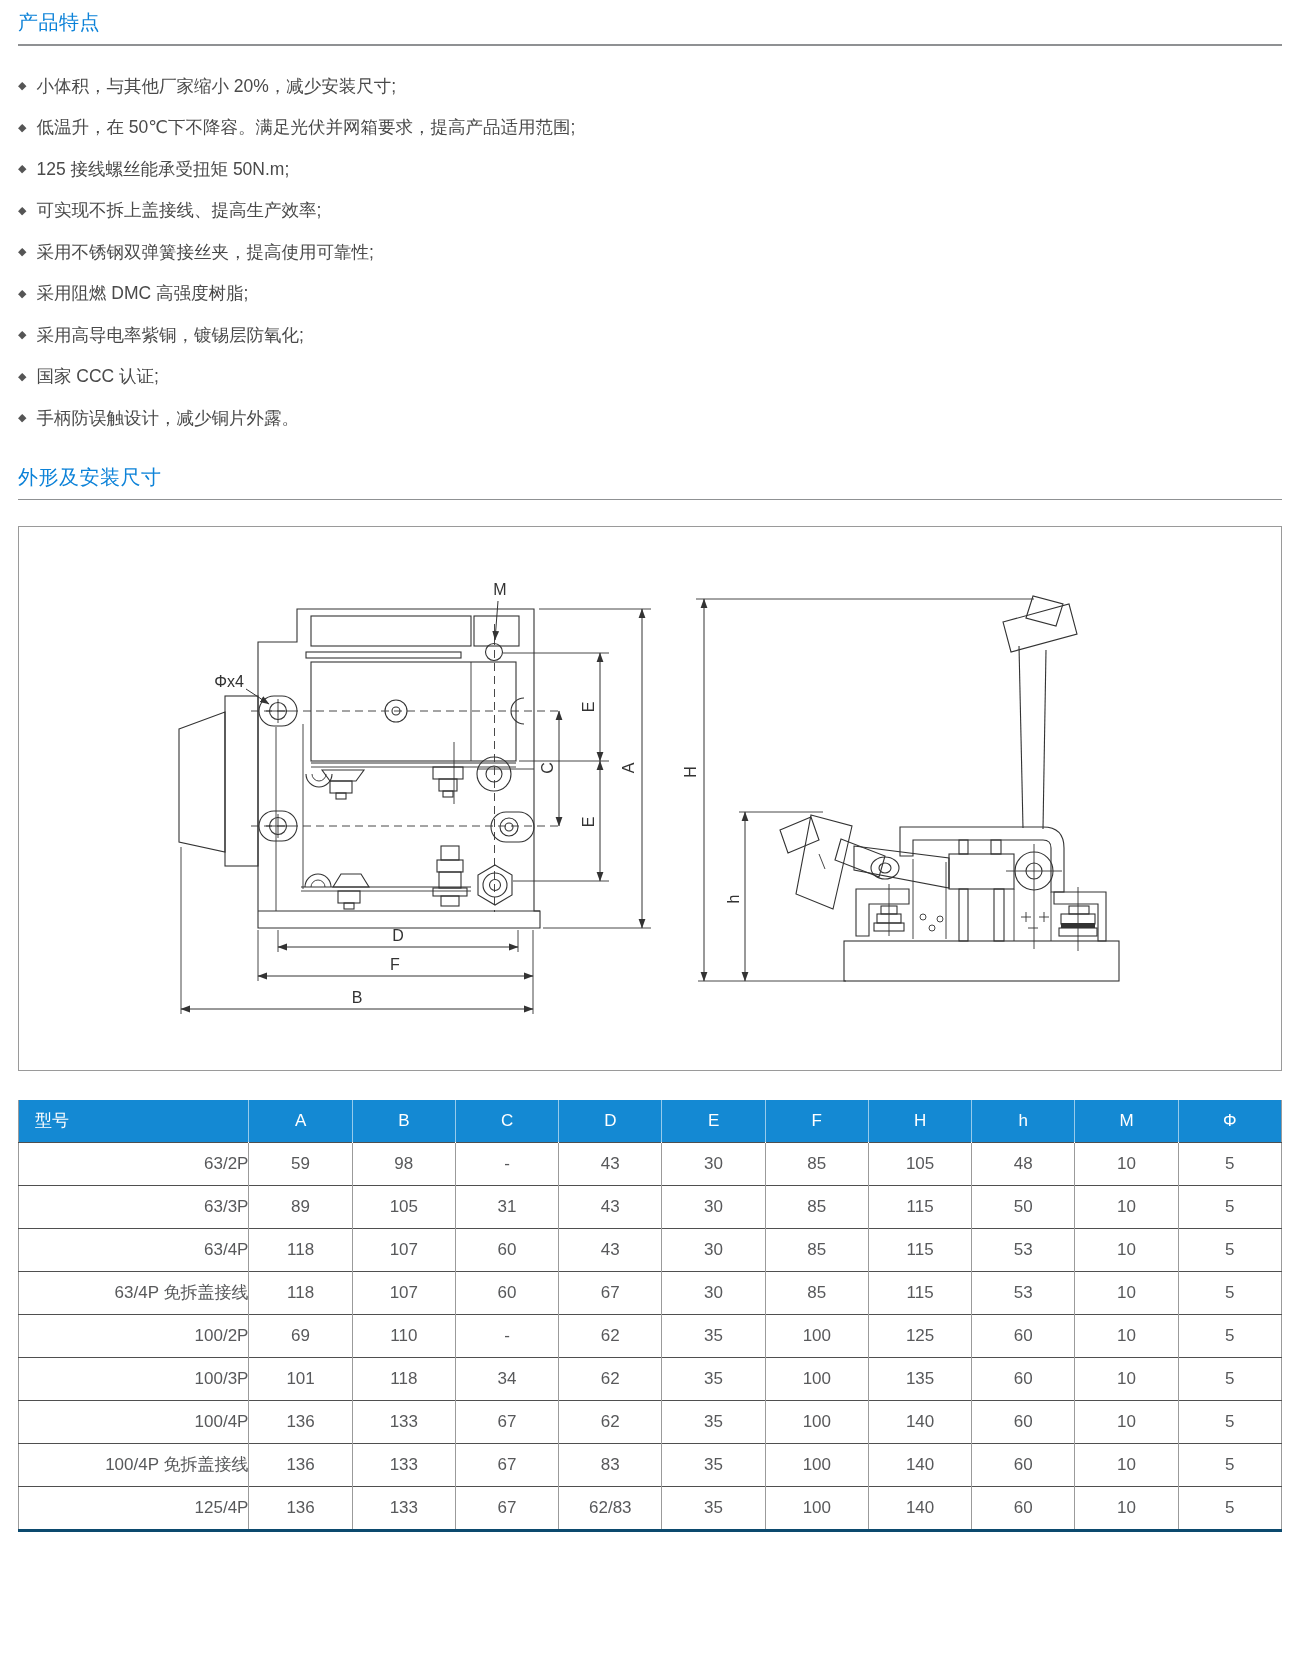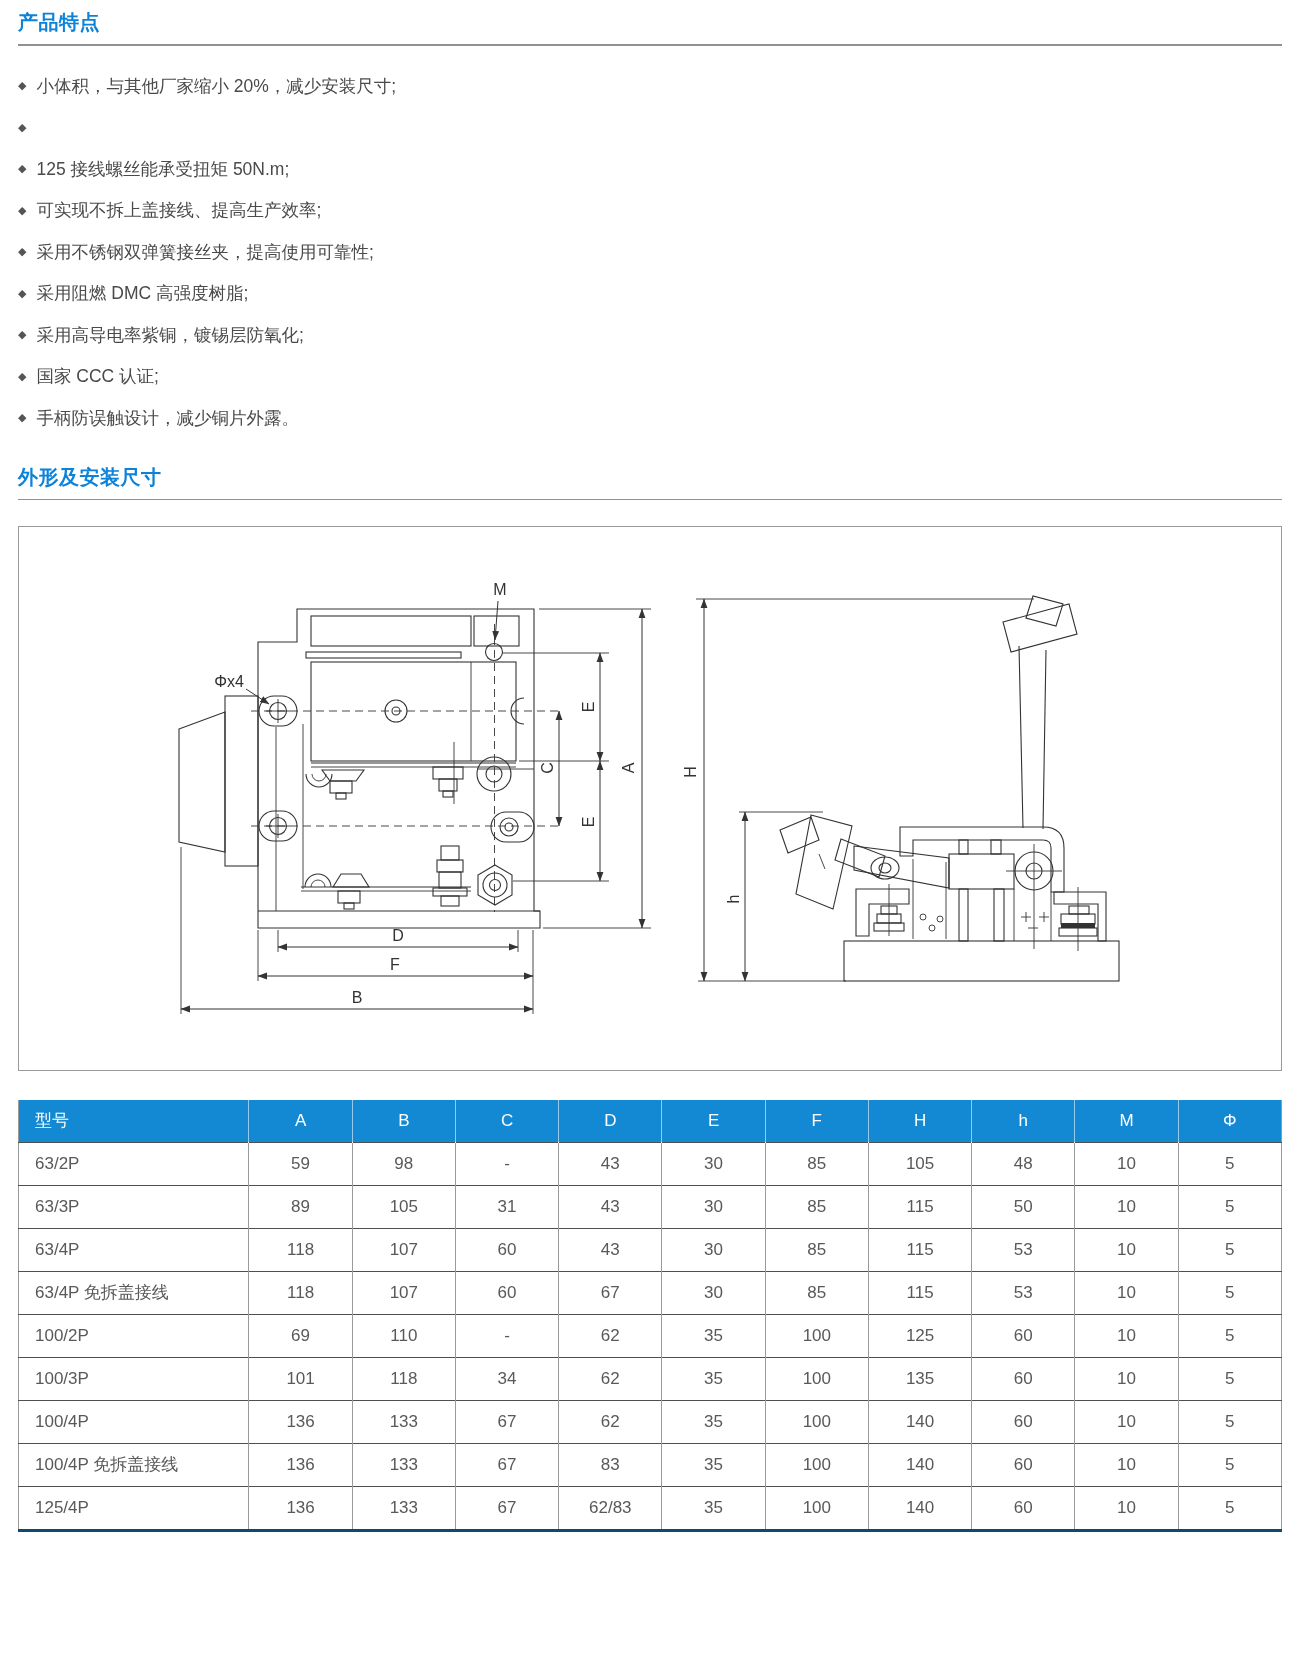--- a/index.html
+++ b/index.html
@@ -2,21 +2,21 @@
 <html style="--accent: #0c82d8; --thead-bg: #1489d3; --line-gray: #8f9193;"><head>
 <meta charset="utf-8">
 <style>
   html,body { margin:0; padding:0; }
   body {
     width:1300px; height:1667px; background:#ffffff;
     font-family:"Liberation Sans","DejaVu Sans",sans-serif;
     -webkit-font-smoothing:antialiased;
   }
   .content { padding:0 18px; }
-  .sec-title { color:var(--accent,#0c82d8); font-size:20px; font-weight:bold; letter-spacing:.5px; }
+  .sec-title { color:var(--accent,#0c82d8); font-size:20px; font-weight:normal; letter-spacing:.5px; }
   .t1 { padding-top:9px; }
   .t2 { margin-top:25px; }
   .rule  { border-top:2px solid var(--line-gray,#8f9193); margin-top:8px; }
   .rule2 { border-top:1.5px solid var(--line-gray,#8f9193); margin-top:8px; }
   ul.features { list-style:none; margin:19px 0 0 0; padding:0; }
   ul.features li { display:flex; align-items:center; height:41.5px; font-size:17.5px; color:#4a4a4a; }
   .blt { font-size:11px; color:#555; margin-right:10px; line-height:1; }
   .draw-box { margin-top:26px; border:1.5px solid #9a9a9a; height:543px; overflow:hidden; }
   .draw-box svg { display:block; }
   svg text { font-family:"Liberation Sans","DejaVu Sans",sans-serif; font-size:16px; fill:#333; }
@@ -26,37 +26,38 @@
   svg .dim    { fill:none; stroke:#333; stroke-width:1; }
   svg .ext    { fill:none; stroke:#333; stroke-width:0.9; }
   table.dims { width:100%; border-collapse:collapse; margin-top:29px; table-layout:fixed;
                border-left:1px solid #9b9b9b; border-right:1px solid #9b9b9b; border-bottom:3px solid #0c4a6e; }
   table.dims th, table.dims td { height:42px; padding:0; }
   table.dims th { background:var(--thead-bg,#1489d3); color:#fff; font-weight:normal; font-size:17px;
                   text-align:center; border-left:1px solid rgba(255,255,255,.55); }
   table.dims th:first-child { border-left:none; text-align:left; padding-left:16px; width:16.9%; }
   table.dims td { text-align:center; font-size:17px; color:#58595b;
                   border-top:1px solid #4f4f4f; border-left:1px solid #9b9b9b; }
-  table.dims td:first-child { border-left:none; text-align:left; padding-left:16px;margin-top:24px; }
+  table.dims td:first-child { border-left:none; text-align:right; padding-left:16px;margin-top:24px; }
 </style>
 </head>
 <body>
 
 <div class="content">
 
   <div class="sec-title t1">产品特点</div>
   <div class="rule"></div>
 
   <ul class="features">
       <li>
         <span class="blt">◆</span>
         <span>小体积，与其他厂家缩小 20%，减少安装尺寸;</span>
       </li>
       <li>
         <span class="blt">◆</span>
+        <span>低温升，在 50℃下不降容。满足光伏并网箱要求，提高产品适用范围;</span>
       </li>
       <li>
         <span class="blt">◆</span>
         <span>125 接线螺丝能承受扭矩 50N.m;</span>
       </li>
       <li>
         <span class="blt">◆</span>
         <span>可实现不拆上盖接线、提高生产效率;</span>
       </li>
       <li>

